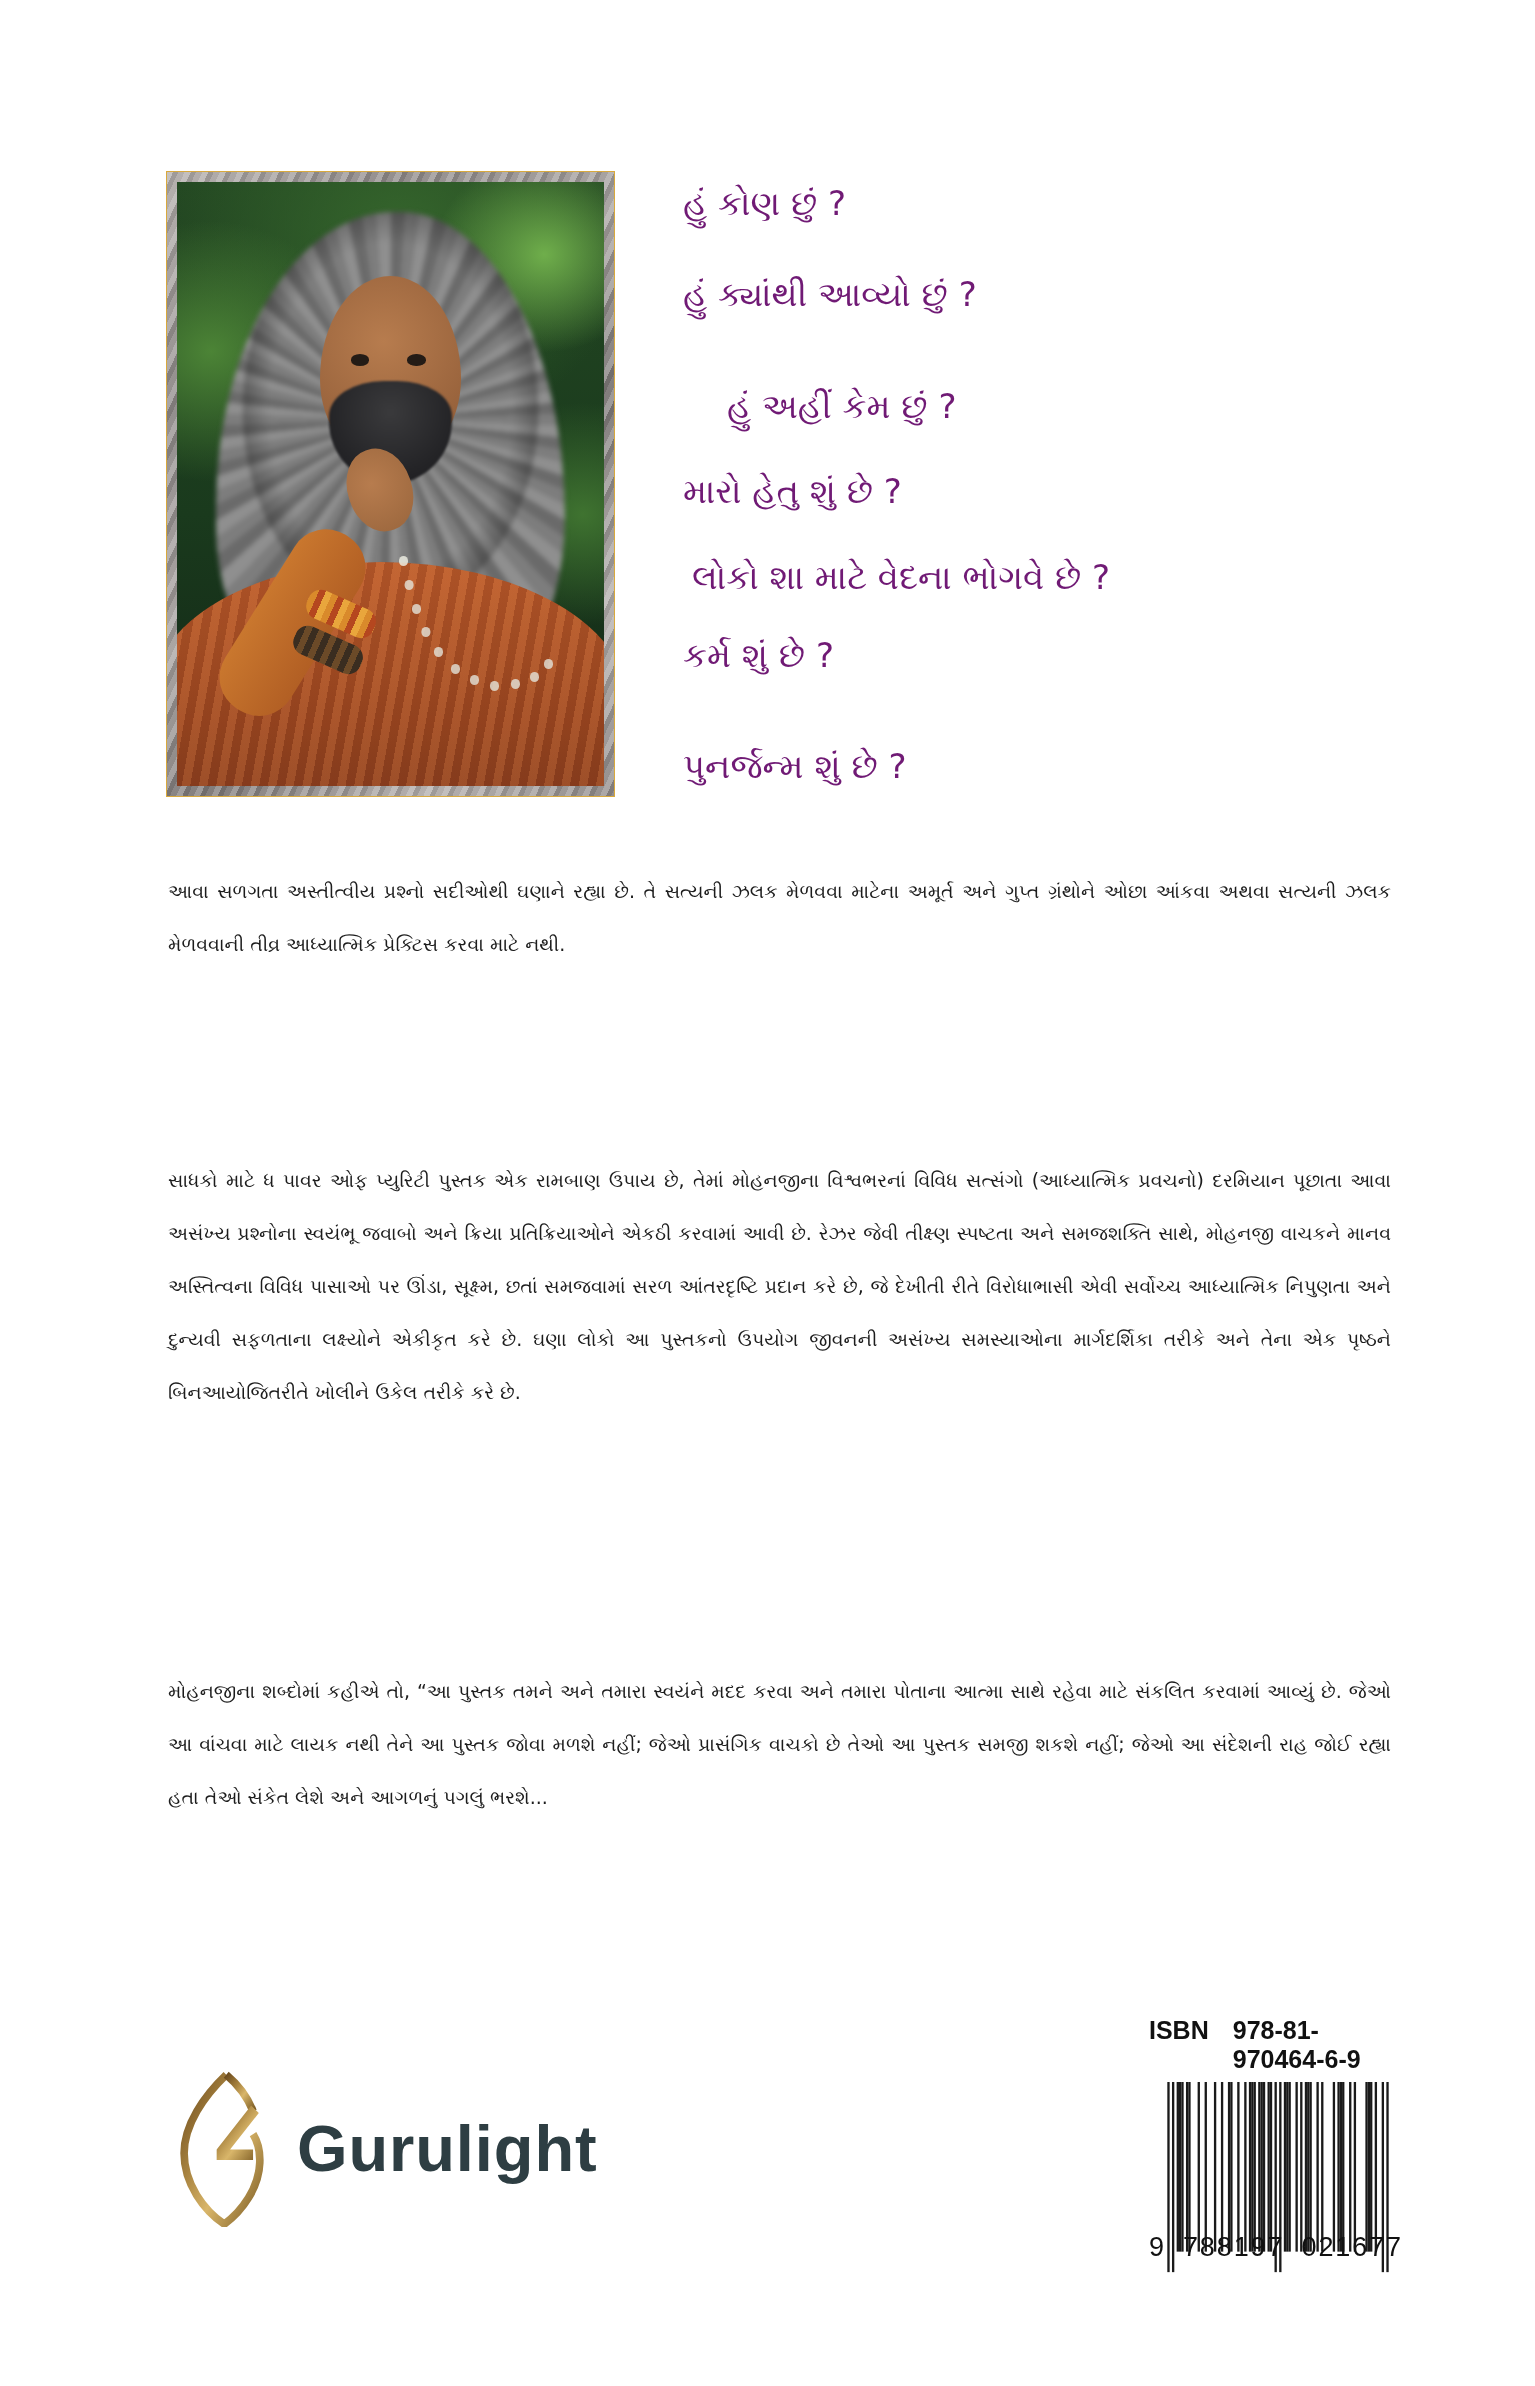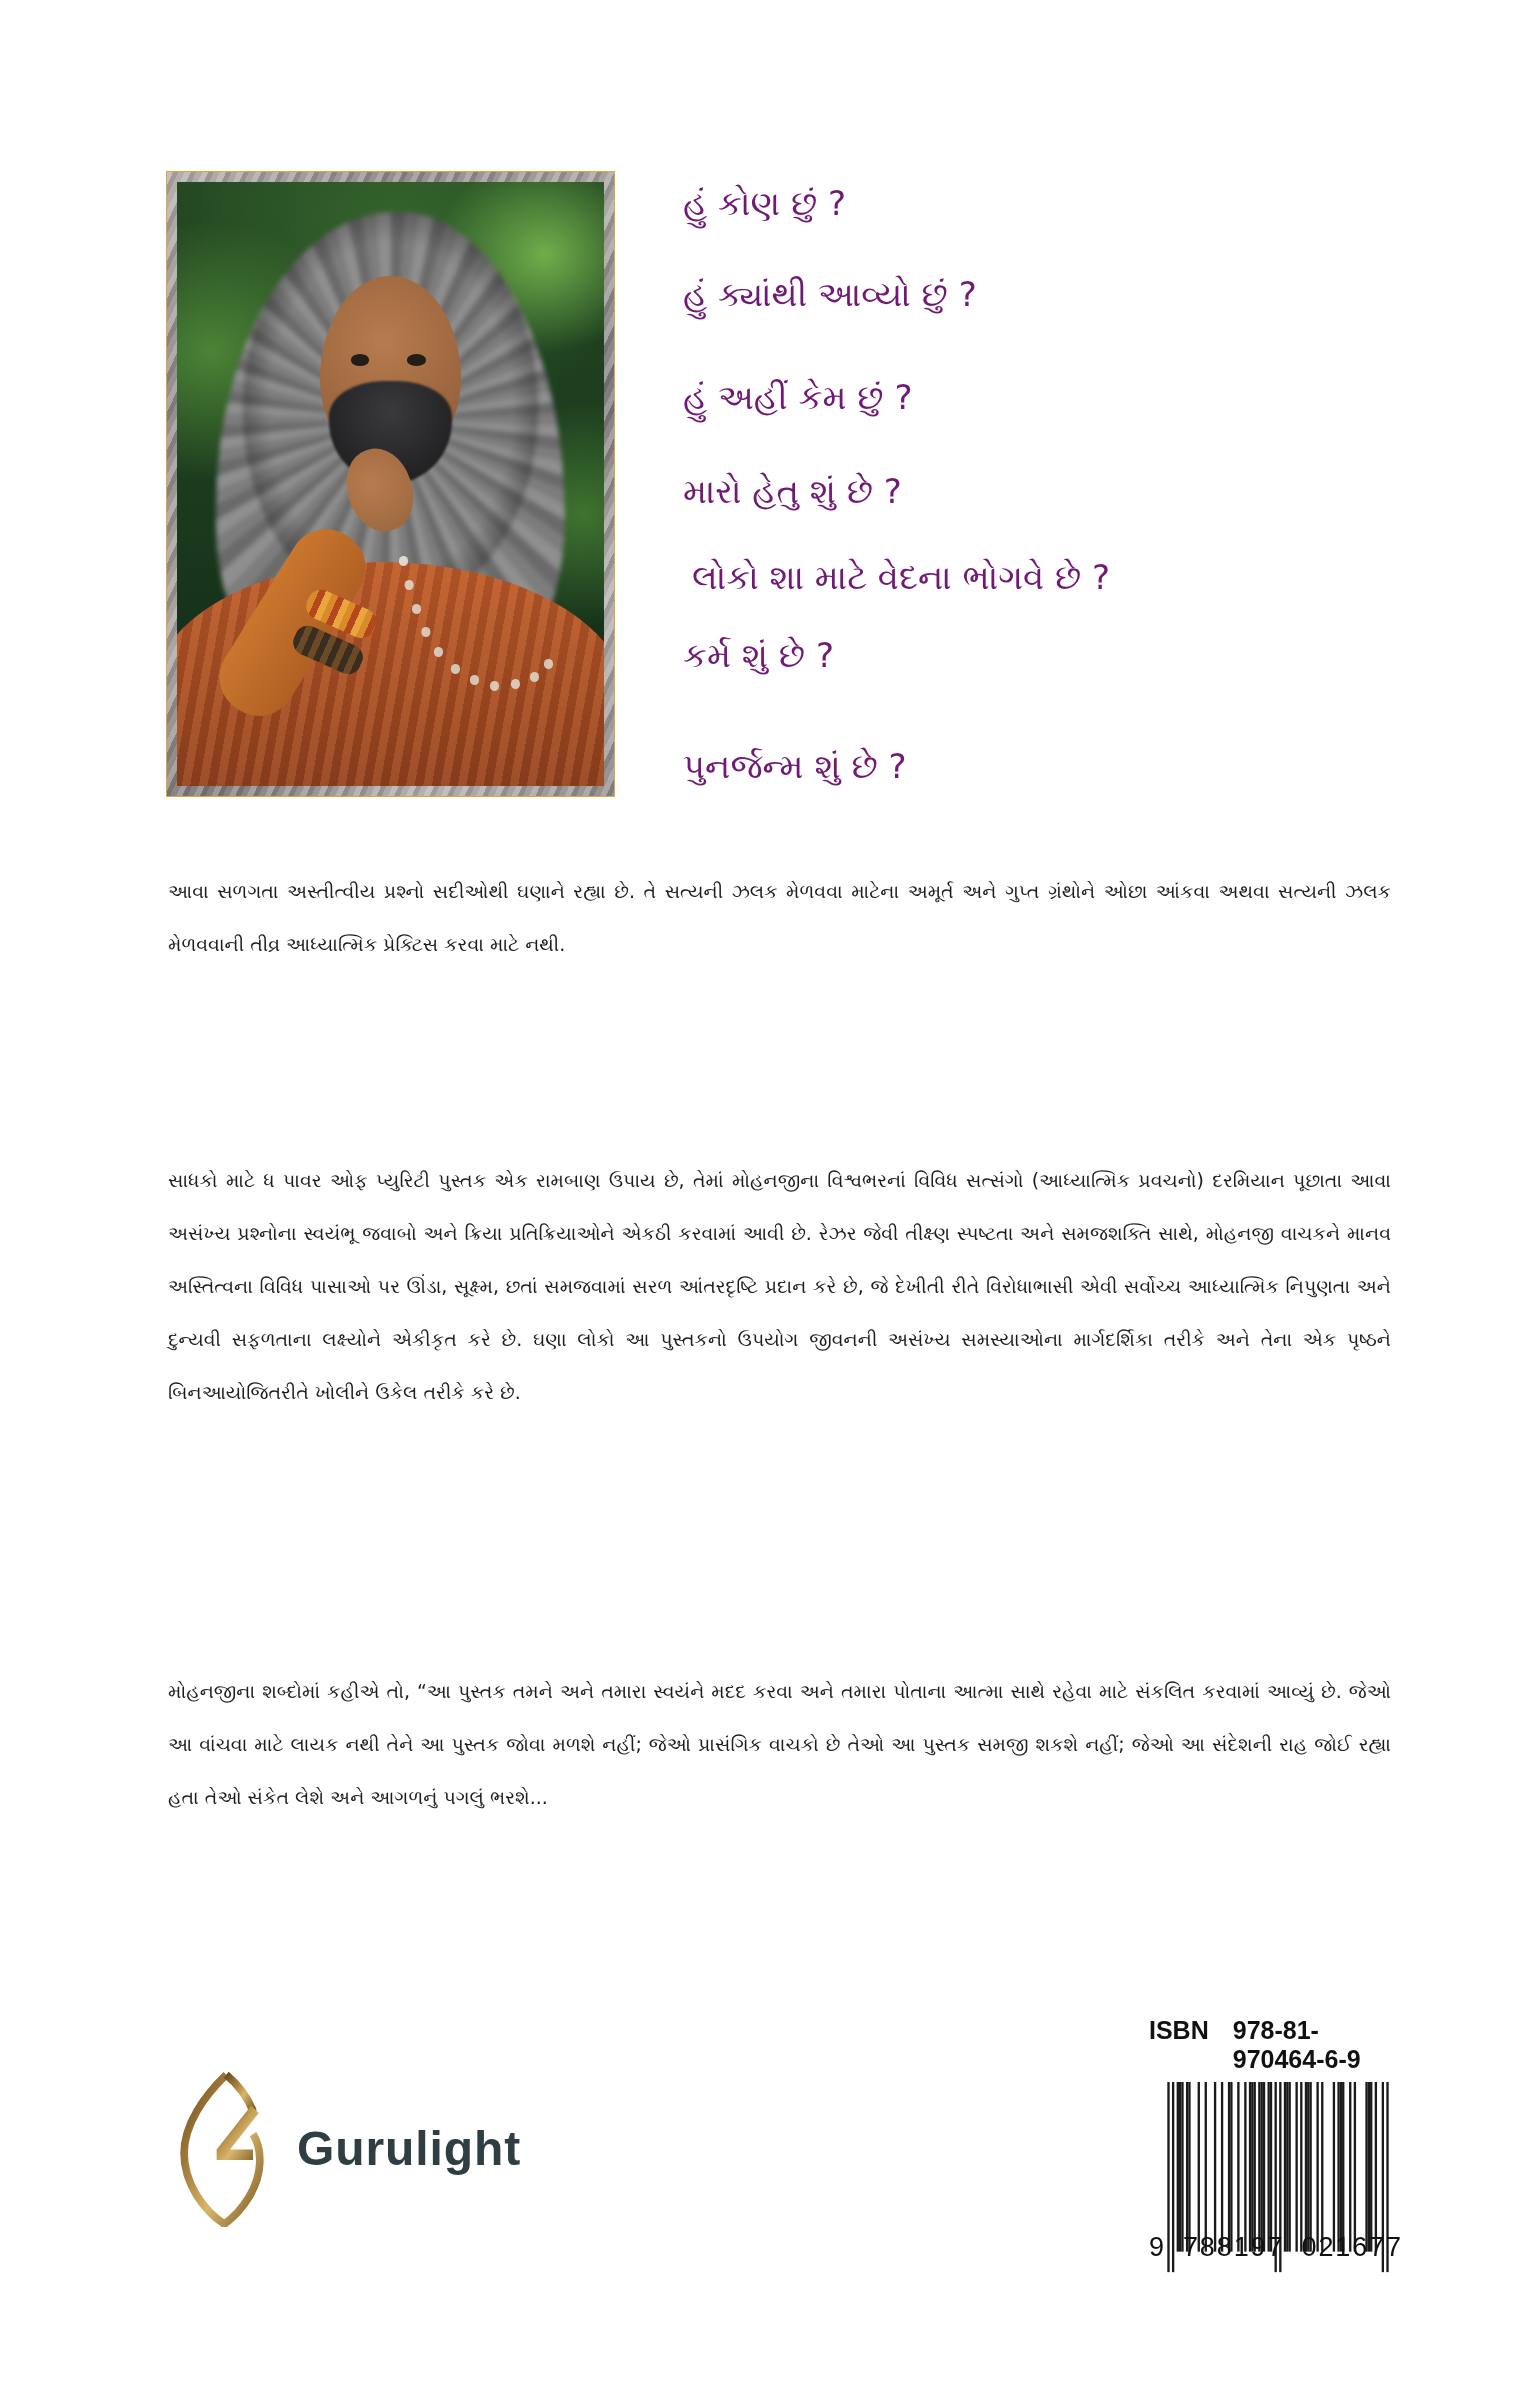--- a/index.html
+++ b/index.html
@@ -96,21 +96,21 @@
     text-align:justify;
   }
   
   .logo{
     position:absolute;left:172px;top:2065px;height:166px;
     display:flex;align-items:center;gap:28px;
   }
   .logo-mark{width:97px;height:158px;}
   .logo-word{
     color:#2e3e43;
-    font-size:48px;font-weight:600;letter-spacing:0.9px;
+    font-size:65px;font-weight:600;letter-spacing:0.9px;
     font-family:"Liberation Sans","DejaVu Sans",sans-serif;
   }
   
   .isbn-block{position:absolute;left:1149px;top:2016px;width:257px;}
   .isbn-line{
     display:flex;justify-content:space-between;gap:24px;
     color:#111;font-size:25px;font-weight:600;
     font-family:"Liberation Sans","DejaVu Sans",sans-serif;
   }
   .barcode-svg{display:block;margin:7.5px auto 0 auto;}
@@ -140,21 +140,21 @@
       <div class="hand"></div>
       <div class="beads"></div>
       <div class="bracelet b1"></div>
       <div class="bracelet b2"></div>
     </div>
   </div>
 
   <div>
     <div class="question" style="top:183px;">હું કોણ છું ?</div>
     <div class="question" style="top:274px;">હું ક્યાંથી આવ્યો છું ?</div>
-    <div class="question" style="top:377px;">હું અહીં કેમ છું ?</div>
+    <div class="question" style="top:386px;margin-left:44px;">હું અહીં કેમ છું ?</div>
     <div class="question" style="top:459px;margin-top:12px;">મારો હેતુ શું છે ?</div>
     <div class="question" style="top:557px;left:692px;">લોકો શા માટે વેદના ભોગવે છે ?</div>
     <div class="question" style="top:635px;">કર્મ શું છે ?</div>
     <div class="question" style="top:746px;">પુનર્જન્મ શું છે ?</div>
   </div>
 
   <p class="para" style="top:865px;">આવા સળગતા અસ્તીત્વીય પ્રશ્નો સદીઓથી ઘણાને રહ્યા છે. તે સત્યની ઝલક મેળવવા માટેના અમૂર્ત અને ગુપ્ત ગ્રંથોને ઓછા આંકવા અથવા સત્યની ઝલક મેળવવાની તીવ્ર આધ્યાત્મિક પ્રેક્ટિસ કરવા માટે નથી.</p>
   <p class="para" style="top:1154px;">સાધકો માટે ધ પાવર ઓફ પ્યુરિટી પુસ્તક એક રામબાણ ઉપાય છે, તેમાં મોહનજીના વિશ્વભરનાં વિવિધ સત્સંગો (આધ્યાત્મિક પ્રવચનો) દરમિયાન પૂછાતા આવા અસંખ્ય પ્રશ્નોના સ્વયંભૂ જવાબો અને ક્રિયા પ્રતિક્રિયાઓને એકઠી કરવામાં આવી છે. રેઝર જેવી તીક્ષ્ણ સ્પષ્ટતા અને સમજશક્તિ સાથે, મોહનજી વાચકને માનવ અસ્તિત્વના વિવિધ પાસાઓ પર ઊંડા, સૂક્ષ્મ, છતાં સમજવામાં સરળ આંતરદૃષ્ટિ પ્રદાન કરે છે, જે દેખીતી રીતે વિરોધાભાસી એવી સર્વોચ્ચ આધ્યાત્મિક નિપુણતા અને દુન્યવી સફળતાના લક્ષ્યોને એકીકૃત કરે છે. ઘણા લોકો આ પુસ્તકનો ઉપયોગ જીવનની અસંખ્ય સમસ્યાઓના માર્ગદર્શિકા તરીકે અને તેના એક પૃષ્ઠને બિનઆયોજિતરીતે ખોલીને ઉકેલ તરીકે કરે છે.</p>
   <p class="para" style="top:1665px;">મોહનજીના શબ્દોમાં કહીએ તો, “આ પુસ્તક તમને અને તમારા સ્વયંને મદદ કરવા અને તમારા પોતાના આત્મા સાથે રહેવા માટે સંકલિત કરવામાં આવ્યું છે. જેઓ આ વાંચવા માટે લાયક નથી તેને આ પુસ્તક જોવા મળશે નહીં; જેઓ પ્રાસંગિક વાચકો છે તેઓ આ પુસ્તક સમજી શકશે નહીં; જેઓ આ સંદેશની રાહ જોઈ રહ્યા હતા તેઓ સંકેત લેશે અને આગળનું પગલું ભરશે...</p>
 

